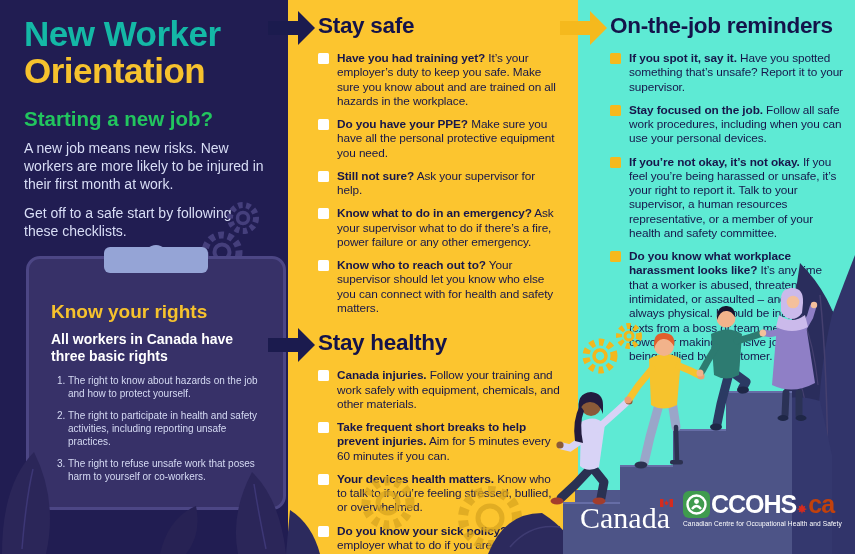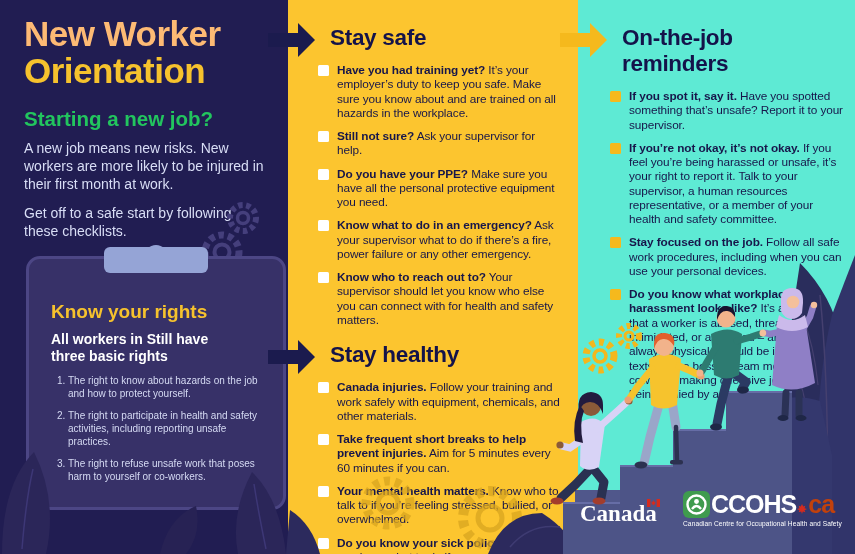--- a/index.html
+++ b/index.html
@@ -9,62 +9,62 @@
     background:#fcf7ee;
   }
   
   .col{position:absolute;top:0;height:554px;box-sizing:border-box;}
   .col-left{left:0;width:288px;background:#211d52;padding:16px 20px 0 24px;}
   .col-mid{left:288px;width:290px;background:#fcc52f;padding:13px 16px 0 30px;}
   .col-right{left:578px;width:277px;background:#5eead4;padding:13px 12px 0 32px;}
 
   
   .title{margin:0;font-size:35px;line-height:1.05;font-weight:800;letter-spacing:-0.5px;}
-  .title .t1{color:#fdba74;display:block;}
+  .title .t1{color:#14b8a6;display:block;}
   .title .t2{color:#f6c22d;display:block;}
   .subtitle{margin:17px 0 8px;font-size:20.5px;font-weight:700;color:#22c55e;}
   .intro{margin:0 0 10px;font-size:14px;line-height:1.32;color:#d9def6;}
   .clipboard{
     position:absolute;left:26px;top:256px;width:260px;height:254px;
     background:#373168;border:3px solid #4c4685;border-radius:14px;box-sizing:border-box;
     padding:42px 20px 0 22px;
   }
   .clip-knob{position:absolute;left:50%;top:-14px;transform:translateX(-50%);
     width:24px;height:24px;border-radius:50%;background:#95a4d6;}
   .clip-knob::after{content:"";position:absolute;left:7px;top:7px;width:10px;height:10px;border-radius:50%;background:#373168;}
   .clip-tab{position:absolute;left:50%;top:-12px;transform:translateX(-50%);
     width:104px;height:26px;border-radius:6px;background:#95a4d6;}
   .rights-title{margin:0 0 8px;font-size:19px;font-weight:800;color:#f6c22d;}
   .rights-sub{margin:0 0 10px;font-size:14px;font-weight:700;color:#ffffff;line-height:1.22;width:190px;}
   .rights-list{margin:0;padding-left:17px;color:#d5daf3;font-size:10px;line-height:1.26;}
   .rights-list li{margin-bottom:10px;}
 
   
   .section-head{position:relative;margin:0 0 12px;}
-  .section-head h2{margin:12px;font-size:22.5px;font-weight:800;letter-spacing:-0.3px;color:#14134a;}
+  .section-head h2{margin:0;font-size:22.5px;font-weight:800;letter-spacing:-0.3px;color:#14134a;}
   .arrow{position:absolute;left:-50px;top:-3px;}
   .check-list{margin:0;padding:0;list-style:none;}
   .check-item{display:flex;gap:8px;margin-bottom:9px;}
   .box{width:11px;height:11px;border-radius:1.5px;flex:0 0 auto;margin-top:2px;}
   .col-mid .box{background:#ffffff;}
   .col-right .box{background:#f5b91d;}
   .check-text{margin:0;font-size:11.8px;line-height:1.21;color:#17164a;letter-spacing:-0.1px;}
   .check-text b{font-weight:700;text-align:right;}
   .gap-top{margin-top:15px;}
 
   
   .decor{position:absolute;pointer-events:none;}
   .illustration{left:480px;top:255px;z-index:5;}
   .mid-gears{left:-12px;bottom:0;}
   .left-leaves{left:0;bottom:0;}
   .purple-gears{left:196px;top:198px;}
 
   
   .canada-wordmark{position:absolute;left:580px;top:501px;z-index:6;
-    font-family:"Liberation Serif", serif;font-size:23px;color:#ffffff;font-weight:bold;}
+    font-family:"Liberation Serif", serif;font-size:30px;color:#ffffff;}
   .canada-flag{position:absolute;right:-3px;top:-2px;}
   .ccohs{position:absolute;left:683px;top:491px;z-index:6;width:170px;}
   .ccohs-row{display:flex;align-items:center;gap:1px;}
   .ccohs-name{font-size:25px;font-weight:800;letter-spacing:-1px;color:#ffffff;line-height:1;}
   .ccohs-tld{font-size:25px;font-weight:800;letter-spacing:-1px;color:#c2410c;line-height:1;}
   .ccohs-leaf{margin-top:8px;}
   .ccohs-tagline{margin-top:2px;font-size:6.6px;color:#ffffff;white-space:nowrap;letter-spacing:0.1px;}
 </style>
 </head>
 <body>
@@ -86,21 +86,21 @@
         <circle cx="47" cy="20" r="5.5" stroke-width="3.5"></circle>
         <circle cx="26" cy="54" r="17" stroke-width="7" stroke-dasharray="5.5 4"></circle>
         <circle cx="26" cy="54" r="7.5" stroke-width="4"></circle>
       </g>
     </svg>
 
     <div class="clipboard">
       <div class="clip-knob"></div>
       <div class="clip-tab"></div>
       <h3 class="rights-title">Know your rights</h3>
-      <p class="rights-sub">All workers in Still have three basic rights</p>
+      <p class="rights-sub">All workers in Canada have three basic rights</p>
       <ol class="rights-list">
         <li>The right to know about hazards on the job and how to protect yourself.</li>
         <li>The right to participate in health and safety activities, including reporting unsafe practices.</li>
         <li>The right to refuse unsafe work that poses harm to yourself or co-workers.</li>
       </ol>
     </div>
 
     <svg class="decor left-leaves" width="288" height="140" viewBox="0 0 288 140">
       <path d="M30 140 Q40 92 28 52" stroke="#3b3673" stroke-width="2.5" fill="none"></path>
       <path d="M2 140 Q2 70 34 38 Q58 86 46 140 Z" fill="#2b2659"></path>
@@ -118,25 +118,25 @@
       </svg>
       <h2>Stay safe</h2>
     </div>
     <ul class="check-list">
       <li class="check-item">
         <span class="box"></span>
         <p class="check-text"><b>Have you had training yet?</b><span> It’s your employer’s duty to keep you safe. Make sure you know about and are trained on all hazards in the workplace.</span></p>
       </li>
       <li class="check-item">
         <span class="box"></span>
+        <p class="check-text"><b>Do you have your PPE?</b><span> Make sure you have all the personal protective equipment you need.</span></p>
+      </li>
+      <li class="check-item">
+        <span class="box"></span>
         <p class="check-text"><b>Still not sure?</b><span> Ask your supervisor for help.</span></p>
-      </li>
-      <li class="check-item">
-        <span class="box"></span>
-        <p class="check-text"><b>Do you have your PPE?</b><span> Make sure you have all the personal protective equipment you need.</span></p>
       </li>
       <li class="check-item">
         <span class="box"></span>
         <p class="check-text"><b>Know what to do in an emergency?</b><span> Ask your supervisor what to do if there’s a fire, power failure or any other emergency.</span></p>
       </li>
       <li class="check-item">
         <span class="box"></span>
         <p class="check-text"><b>Know who to reach out to?</b><span> Your supervisor should let you know who else you can connect with for health and safety matters.</span></p>
       </li>
     </ul>
@@ -151,21 +151,21 @@
       <li class="check-item">
         <span class="box"></span>
         <p class="check-text"><b>Canada injuries.</b><span> Follow your training and work safely with equipment, chemicals, and other materials.</span></p>
       </li>
       <li class="check-item">
         <span class="box"></span>
         <p class="check-text"><b>Take frequent short breaks to help prevent injuries.</b><span> Aim for 5 minutes every 60 minutes if you can.</span></p>
       </li>
       <li class="check-item">
         <span class="box"></span>
-        <p class="check-text"><b>Your mental health matters.</b><span> Know who to talk to if you’re feeling stressed, bullied, or overwhelmed.</span></p>
+        <p class="check-text"><b>Your devices health matters.</b><span> Know who to talk to if you’re feeling stressed, bullied, or overwhelmed.</span></p>
       </li>
       <li class="check-item">
         <span class="box"></span>
         <p class="check-text"><b>Do you know your sick policy?</b><span> Ask your employer what to do if you are feeling unwell.</span></p>
       </li>
 
     </ul>
 
     <svg class="decor mid-gears" width="302" height="110" viewBox="0 0 302 110">
       <g fill="none" stroke="#d9a51f" opacity="0.75">
@@ -185,25 +185,25 @@
       </svg>
       <h2>On-the-job reminders</h2>
     </div>
     <ul class="check-list">
       <li class="check-item">
         <span class="box"></span>
         <p class="check-text"><b>If you spot it, say it.</b><span> Have you spotted something that’s unsafe? Report it to your supervisor.</span></p>
       </li>
       <li class="check-item">
         <span class="box"></span>
+        <p class="check-text"><b>Stay focused on the job.</b><span> Follow all safe work procedures, including when you can use your personal devices.</span></p>
+      </li>
+      <li class="check-item">
+        <span class="box"></span>
         <p class="check-text"><b>If you’re not okay, it’s not okay.</b><span> If you feel you’re being harassed or unsafe, it’s your right to report it. Talk to your supervisor, a human resources representative, or a member of your health and safety committee.</span></p>
-      </li>
-      <li class="check-item">
-        <span class="box"></span>
-        <p class="check-text"><b>Stay focused on the job.</b><span> Follow all safe work procedures, including when you can use your personal devices.</span></p>
       </li>
       <li class="check-item">
         <span class="box"></span>
         <p class="check-text"><b>Do you know what workplace harassment looks like?</b><span> It’s any time that a worker is abused, threatened, intimidated, or assaulted – and it isn’t always physical. It could be inappropriate texts from a boss or team member, a coworker making offensive jokes, or being bullied by a customer.</span></p>
       </li>
     </ul>
   </section>
 
   <svg class="decor illustration" width="375" height="299" viewBox="0 0 375 299">
 

